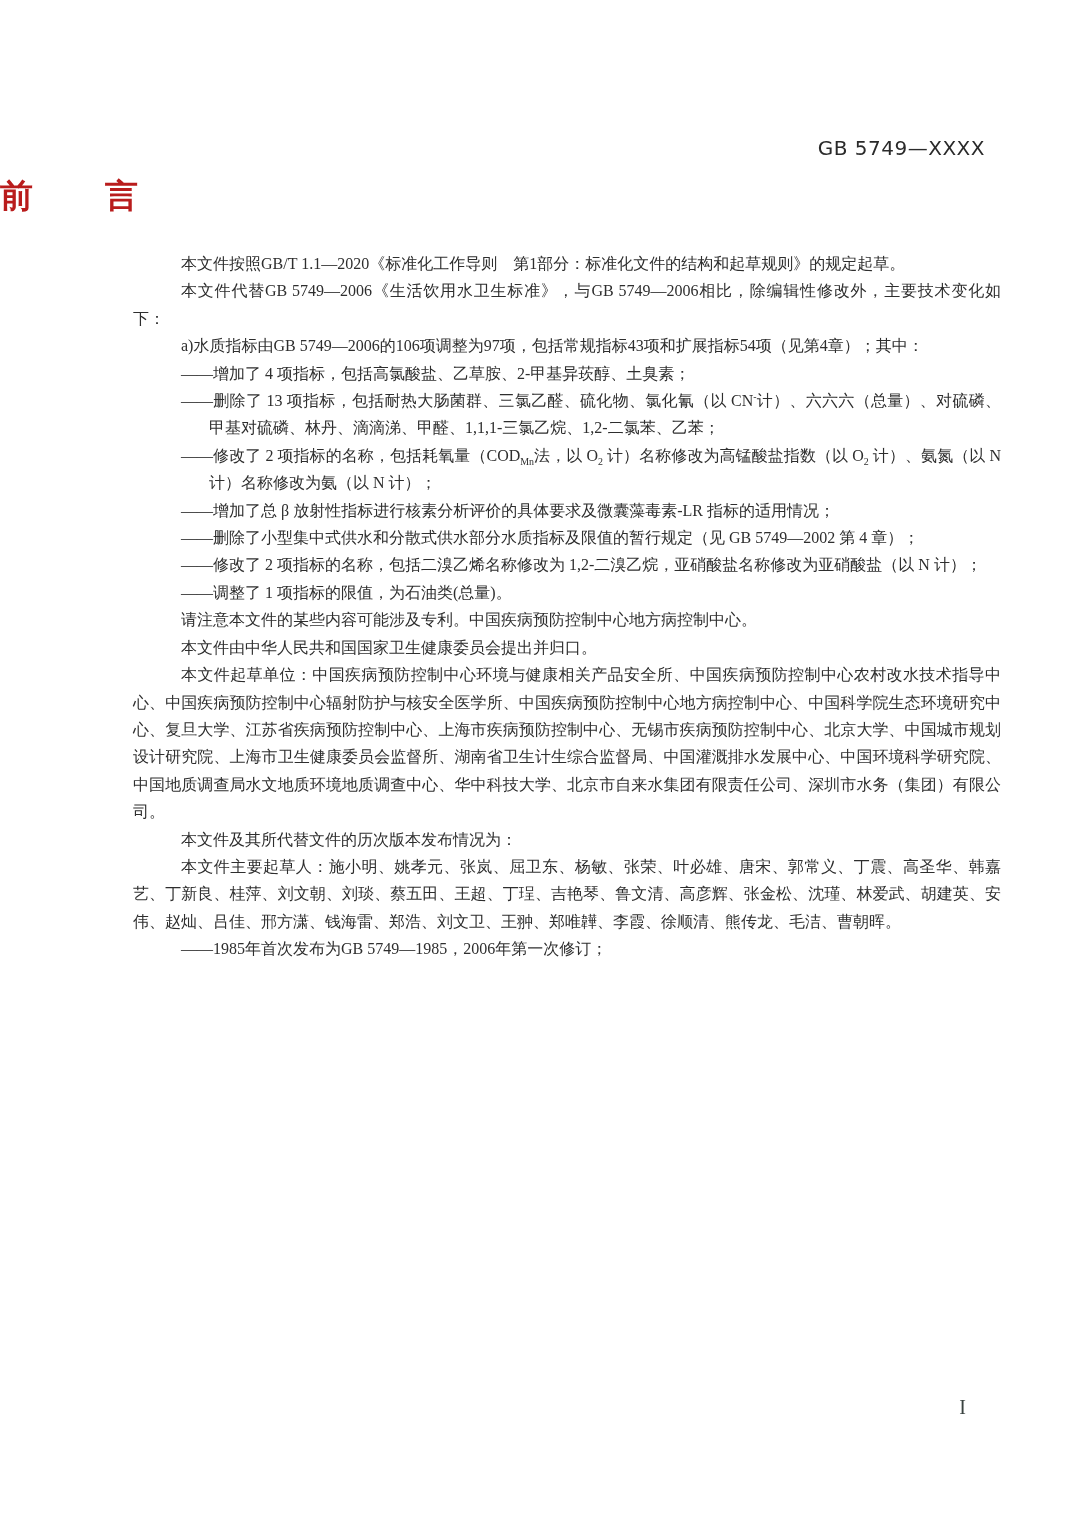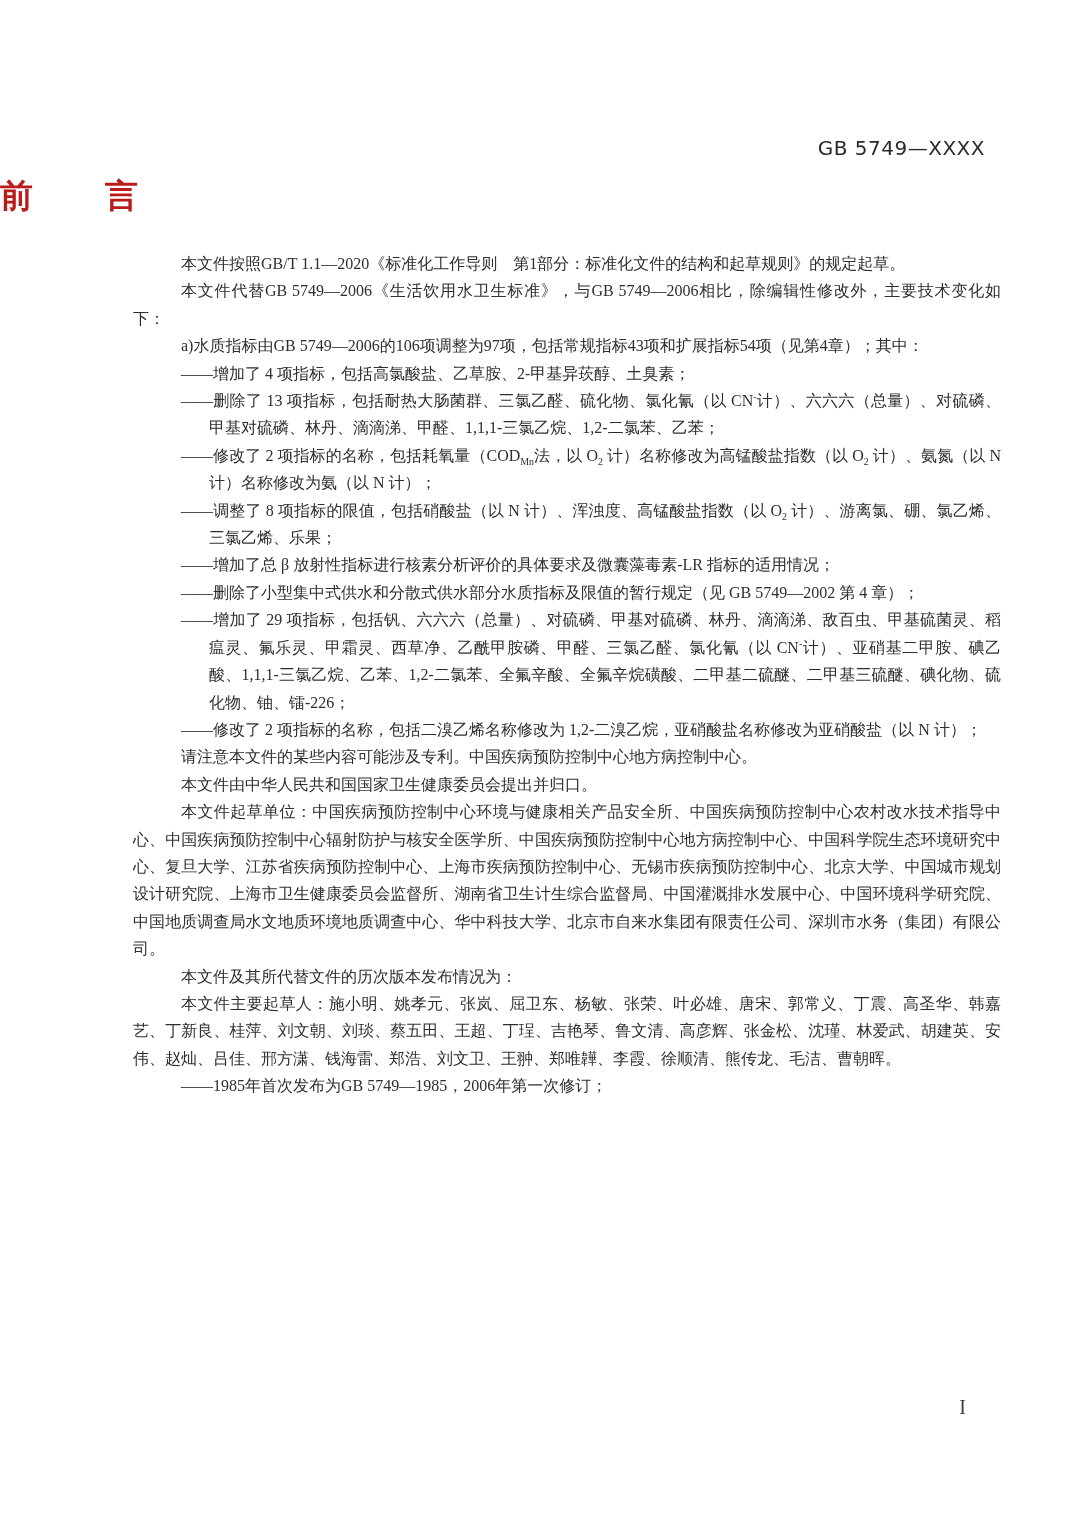--- a/index.html
+++ b/index.html
@@ -68,25 +68,24 @@
 
   <div class="page-title">前　　言</div>
 
   <div class="content">
       <p class="para">本文件按照GB/T 1.1—2020《标准化工作导则　第1部分：标准化文件的结构和起草规则》的规定起草。</p>
       <p class="para">本文件代替GB 5749—2006《生活饮用水卫生标准》，与GB 5749—2006相比，除编辑性修改外，主要技术变化如下：</p>
       <p class="para">a)水质指标由GB 5749—2006的106项调整为97项，包括常规指标43项和扩展指标54项（见第4章）；其中：</p>
       <p class="dash">——增加了 4 项指标，包括高氯酸盐、乙草胺、2-甲基异莰醇、土臭素；</p>
       <p class="dash">——删除了 13 项指标，包括耐热大肠菌群、三氯乙醛、硫化物、氯化氰（以 CN<sup>-</sup>计）、六六六（总量）、对硫磷、甲基对硫磷、林丹、滴滴涕、甲醛、1,1,1-三氯乙烷、1,2-二氯苯、乙苯；</p>
       <p class="dash">——修改了 2 项指标的名称，包括耗氧量（COD<sub>Mn</sub>法，以 O<sub>2</sub> 计）名称修改为高锰酸盐指数（以 O<sub>2</sub> 计）、氨氮（以 N 计）名称修改为氨（以 N 计）；</p>
-      <p class="dash">——调整了 8 项指标的限值，包括硝酸盐（以 N 计）、浑浊度、高锰酸盐指数（以 O<sub>2</sub> 计）、游离氯、硼、氯乙烯、三氯乙烯、乐果；</p>
       <p class="dash">——增加了总 β 放射性指标进行核素分析评价的具体要求及微囊藻毒素-LR 指标的适用情况；</p>
       <p class="dash">——删除了小型集中式供水和分散式供水部分水质指标及限值的暂行规定（见 GB 5749—2002 第 4 章）；</p>
-      <p class="dash">——增加了 29 项指标，包括钒、六六六（总量）、对硫磷、甲基对硫磷、林丹、滴滴涕、敌百虫、甲基硫菌灵、稻瘟灵、氟乐灵、甲霜灵、西草净、乙酰甲胺磷、甲醛、三氯乙醛、氯化氰（以 CN<sup>-</sup>计）、亚硝基二甲胺、碘乙酸、1,1,1-三氯乙烷、乙苯、1,2-二氯苯、全氟辛酸、全氟辛烷磺酸、二甲基二硫醚、二甲基三硫醚、碘化物、硫化物、铀、镭-226；</p>
       <p class="dash">——修改了 2 项指标的名称，包括二溴乙烯名称修改为 1,2-二溴乙烷，亚硝酸盐名称修改为亚硝酸盐（以 N 计）；</p>
+      <p class="dash">——调整了 1 项指标的限值，为石油类(总量)。</p>
       <p class="para">请注意本文件的某些内容可能涉及专利。中国疾病预防控制中心地方病控制中心。</p>
       <p class="para">本文件由中华人民共和国国家卫生健康委员会提出并归口。</p>
       <p class="para">本文件起草单位：中国疾病预防控制中心环境与健康相关产品安全所、中国疾病预防控制中心农村改水技术指导中心、中国疾病预防控制中心辐射防护与核安全医学所、中国疾病预防控制中心地方病控制中心、中国科学院生态环境研究中心、复旦大学、江苏省疾病预防控制中心、上海市疾病预防控制中心、无锡市疾病预防控制中心、北京大学、中国城市规划设计研究院、上海市卫生健康委员会监督所、湖南省卫生计生综合监督局、中国灌溉排水发展中心、中国环境科学研究院、中国地质调查局水文地质环境地质调查中心、华中科技大学、北京市自来水集团有限责任公司、深圳市水务（集团）有限公司。</p>
       <p class="para">本文件及其所代替文件的历次版本发布情况为：</p>
       <p class="para">本文件主要起草人：施小明、姚孝元、张岚、屈卫东、杨敏、张荣、叶必雄、唐宋、郭常义、丁震、高圣华、韩嘉艺、丁新良、桂萍、刘文朝、刘琰、蔡五田、王超、丁珵、吉艳琴、鲁文清、高彦辉、张金松、沈瑾、林爱武、胡建英、安伟、赵灿、吕佳、邢方潇、钱海雷、郑浩、刘文卫、王翀、郑唯韡、李霞、徐顺清、熊传龙、毛洁、曹朝晖。</p>
       <p class="para">——1985年首次发布为GB 5749—1985，2006年第一次修订；</p>
     </div>
 
   <div class="page-number">I</div>
 </div>

